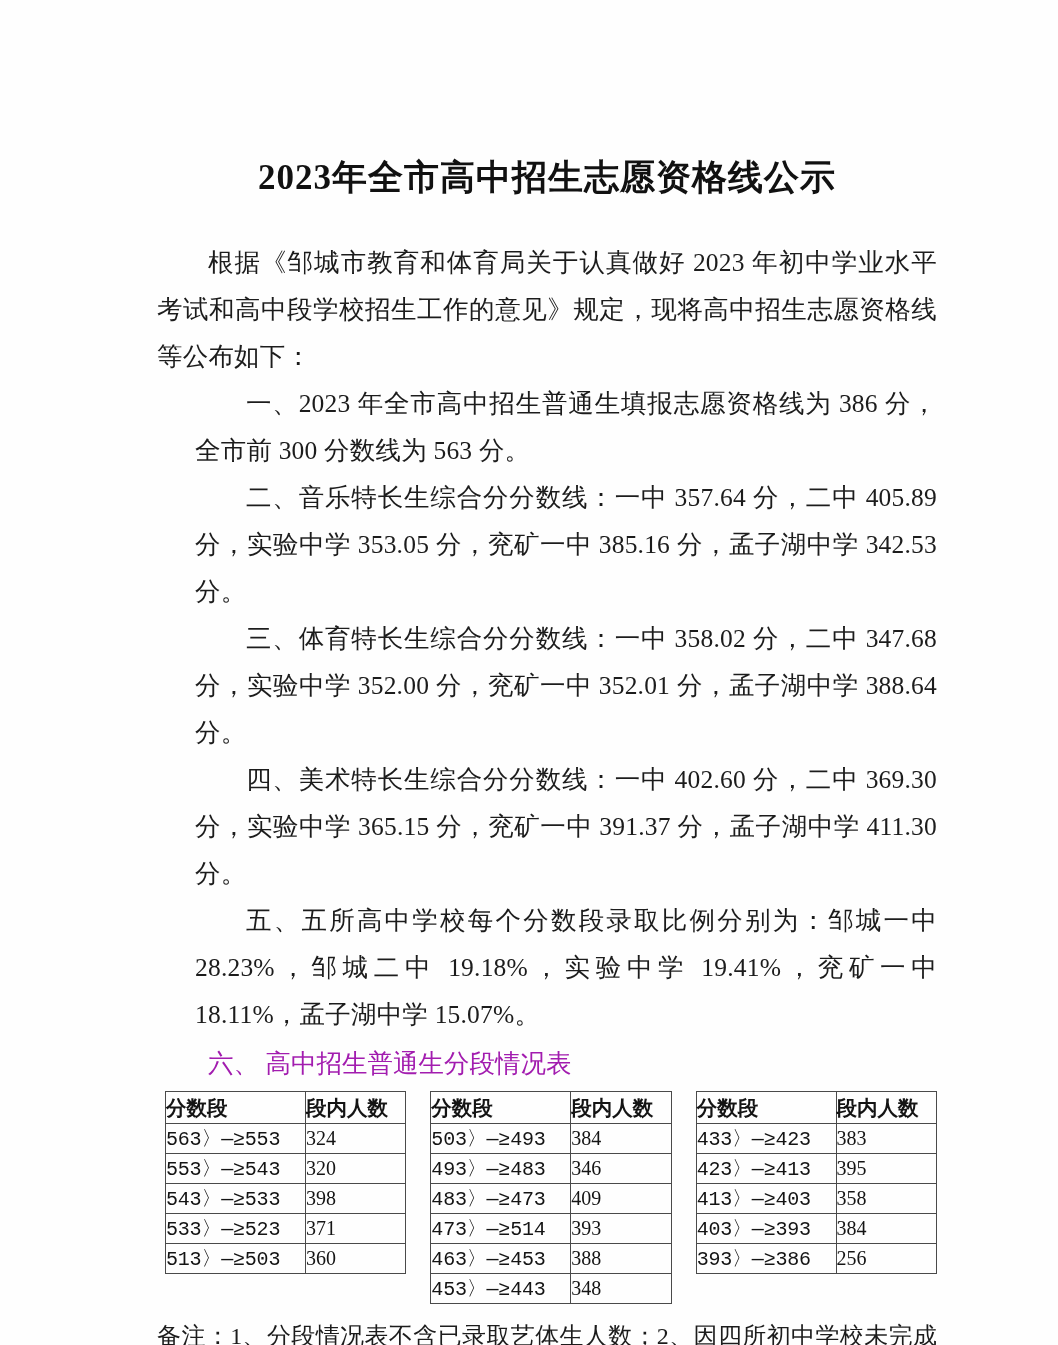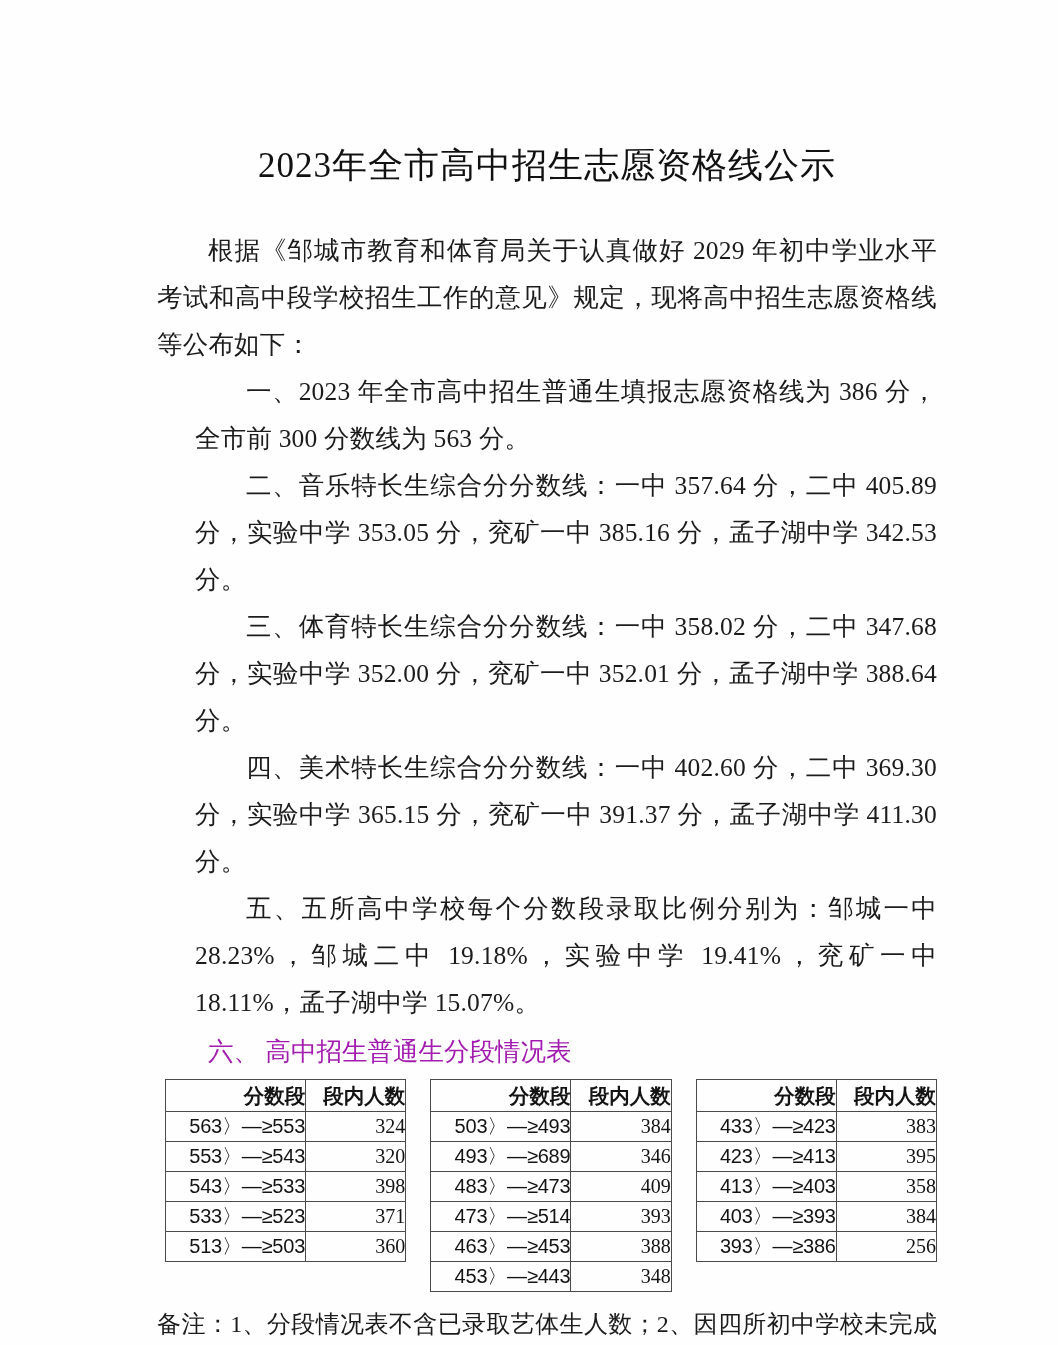--- a/index.html
+++ b/index.html
@@ -27,23 +27,23 @@
     position: absolute;
     left: 157px;
     top: 0;
     width: 780px;
   }
 
   
   .doc-title {
     text-align: center;
     font-size: 35px;
-    font-weight: normal;
+    font-weight: bold;
     letter-spacing: 1px;
-    margin: 4px;
+    margin: 16px;
     padding-top: 138px;
     color: #111;
     font-family: "Liberation Serif", "DejaVu Serif", serif;
   }
 
   
   .para {
     font-size: 25.5px;
     line-height: 47px;
     text-align: justify;
@@ -81,36 +81,36 @@
     gap: 24px;
   }
   table.seg-table {
     border-collapse: collapse;
     table-layout: fixed;
   }
   table.seg-table th,
   table.seg-table td {
     border: 1.6px solid #4a4a4a;
     font-size: 20px;
-    text-align: right;
+    text-align: left;
     height: 29px;
     padding: 0;
     color: #141414;
     font-weight: normal;
     white-space: nowrap;
   }
   table.seg-table th {
     font-weight: bold;
     font-size: 20.5px;
     height: 31px;
   }
   table.seg-table .col-range { width: 148px; }
   table.seg-table .col-count { width: 106px; }
   .rng {
-    font-family: Liberation Sans, sans-serif;
+    font-family: Liberation Mono, monospace;
     letter-spacing: -0.2px;
   }
 
   
   .footnote {
     font-size: 24px;
     line-height: 44px;
     text-align: justify;
     text-justify: inter-ideograph;
     margin: 0;
@@ -119,21 +119,21 @@
   }
 </style>
 </head>
 <body>
 
 <div class="page">
   <div class="content">
 
     <h1 class="doc-title">2023年全市高中招生志愿资格线公示</h1>
 
-    <p class="para first">根据《邹城市教育和体育局关于认真做好 2029 年初中学业水平考试和高中段学校招生工作的意见》规定，现将高中招生志愿资格线等公布如下：</p>
+    <p class="para first">根据《邹城市教育和体育局关于认真做好 2023 年初中学业水平考试和高中段学校招生工作的意见》规定，现将高中招生志愿资格线等公布如下：</p>
 
     <p class="para">一、2023 年全市高中招生普通生填报志愿资格线为 386 分，全市前 300 分数线为 563 分。</p>
 
     <p class="para">二、音乐特长生综合分分数线：一中 357.64 分，二中 405.89 分，实验中学 353.05 分，兖矿一中 385.16 分，孟子湖中学 342.53 分。</p>
 
     <p class="para">三、体育特长生综合分分数线：一中 358.02 分，二中 347.68 分，实验中学 352.00 分，兖矿一中 352.01 分，孟子湖中学 388.64 分。</p>
 
     <p class="para">四、美术特长生综合分分数线：一中 402.60 分，二中 369.30 分，实验中学 365.15 分，兖矿一中 391.37 分，孟子湖中学 411.30 分。</p>
 
     <p class="para">五、五所高中学校每个分数段录取比例分别为：邹城一中 28.23%，邹城二中 19.18%，实验中学 19.41%，兖矿一中 18.11%，孟子湖中学 15.07%。</p>
@@ -187,21 +187,21 @@
             <th>分数段</th>
             <th>段内人数</th>
           </tr>
         </thead>
         <tbody>
           <tr>
             <td class="rng">503〉—≥493</td>
             <td>384</td>
           </tr>
           <tr>
-            <td class="rng">493〉—≥689</td>
+            <td class="rng">493〉—≥483</td>
             <td>346</td>
           </tr>
           <tr>
             <td class="rng">483〉—≥473</td>
             <td>409</td>
           </tr>
           <tr>
             <td class="rng">473〉—≥514</td>
             <td>393</td>
           </tr>

